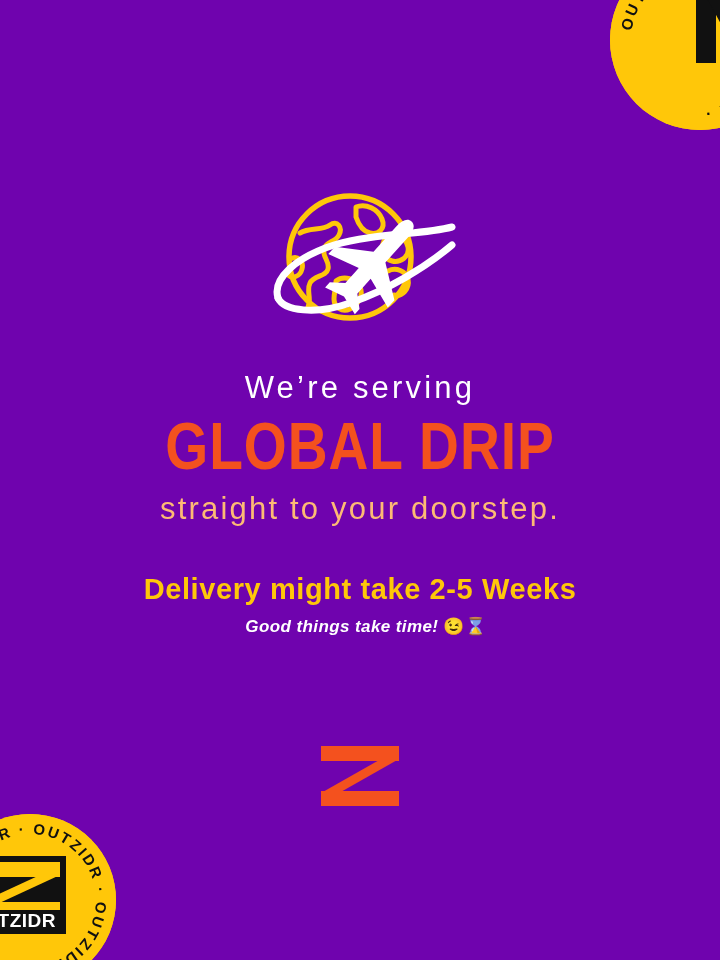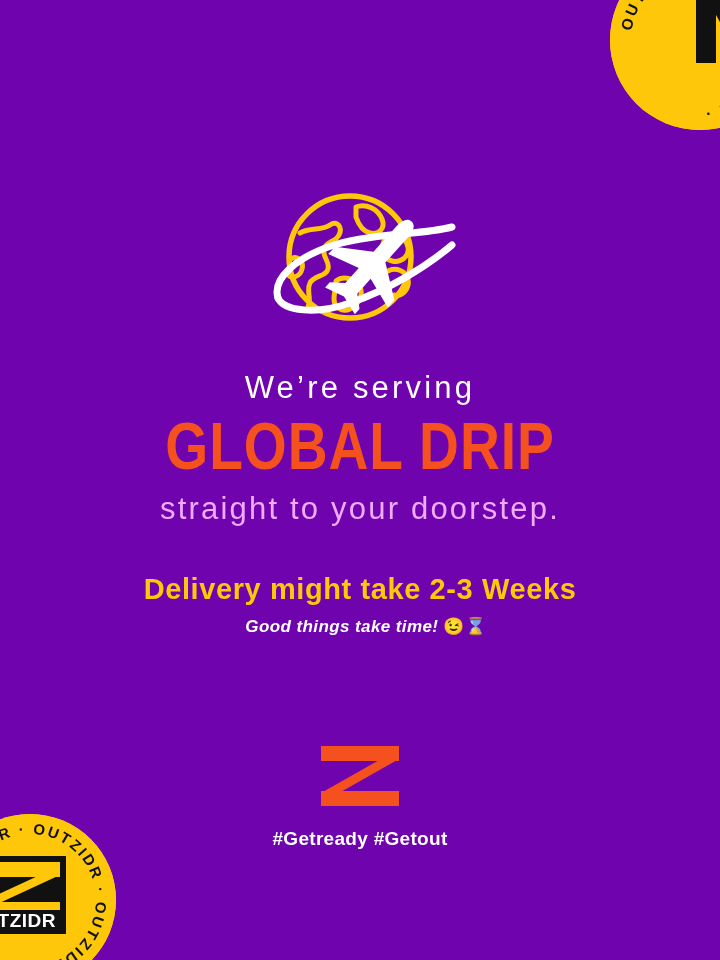--- a/index.html
+++ b/index.html
@@ -65,21 +65,21 @@
     color: #F4511E;
     font-size: 60px;
     font-weight: 700;
     letter-spacing: 1px;
     line-height: 74px;
     margin-top: 2px;
     font-family: "Liberation Sans Narrow", "Liberation Sans", sans-serif;
     transform: scaleX(0.92) scaleY(1.12);
   }
   .line-doorstep {
-    color: #f0abfc;
+    color: #fdba74;
     font-size: 31px;
     font-weight: 300;
     letter-spacing: 2.2px;
     line-height: 42px;
     margin-top: 4px;
   }
   .line-delivery {
     color: #FFC709;
     font-size: 29px;
     font-weight: 700;
@@ -166,36 +166,35 @@
                  L46 94 L58 104 L58 111 L38 105 L18 111 L18 104 L30 94
                  L30 74 L-2 84 L-2 74 L30 52 L30 18 C30 9, 33 4, 38 4 Z"></path>
       </g>
     </svg>
   </div>
 
   <div class="copy">
     <div class="line-serving">We’re serving</div>
     <div class="line-global">GLOBAL DRIP</div>
     <div class="line-doorstep">straight to your doorstep.</div>
-    <div class="line-delivery">Delivery might take 2-3 Weeks</div>
+    <div class="line-delivery">Delivery might take 2-5 Weeks</div>
     <div class="line-tagline">
       <span>Good things take time!</span>
       <span class="emoji">😉</span><span class="emoji">⌛</span>
     </div>
   </div>
 
   <div class="footer">
     <div class="zmark">
       <svg viewBox="0 0 78 60" xmlns="http://www.w3.org/2000/svg" aria-hidden="true">
         <rect x="0" y="0" width="78" height="15" fill="#F4511E"></rect>
         <rect x="0" y="45" width="78" height="15" fill="#F4511E"></rect>
         <polygon points="60,13 78,13 18,47 0,47" fill="#F4511E"></polygon>
       </svg>
     </div>
-    <div class="hashtags">#Getready #Getout</div>
   </div>
 
   <div class="badge badge-bl">
     <svg viewBox="0 0 172 172" xmlns="http://www.w3.org/2000/svg" aria-hidden="true">
       <defs>
         <path id="ringBL" d="M 86,86 m -66,0 a 66,66 0 1,1 132,0 a 66,66 0 1,1 -132,0"></path>
       </defs>
       <circle cx="86" cy="86" r="86" fill="#FFC709"></circle>
       <text font-family="&quot;Liberation Sans&quot;, sans-serif" font-size="15" font-weight="700" fill="#111111" letter-spacing="2.2">
         <textPath href="#ringBL" startOffset="1%">OUTZIDR · OUTZIDR · OUTZIDR ·</textPath>

